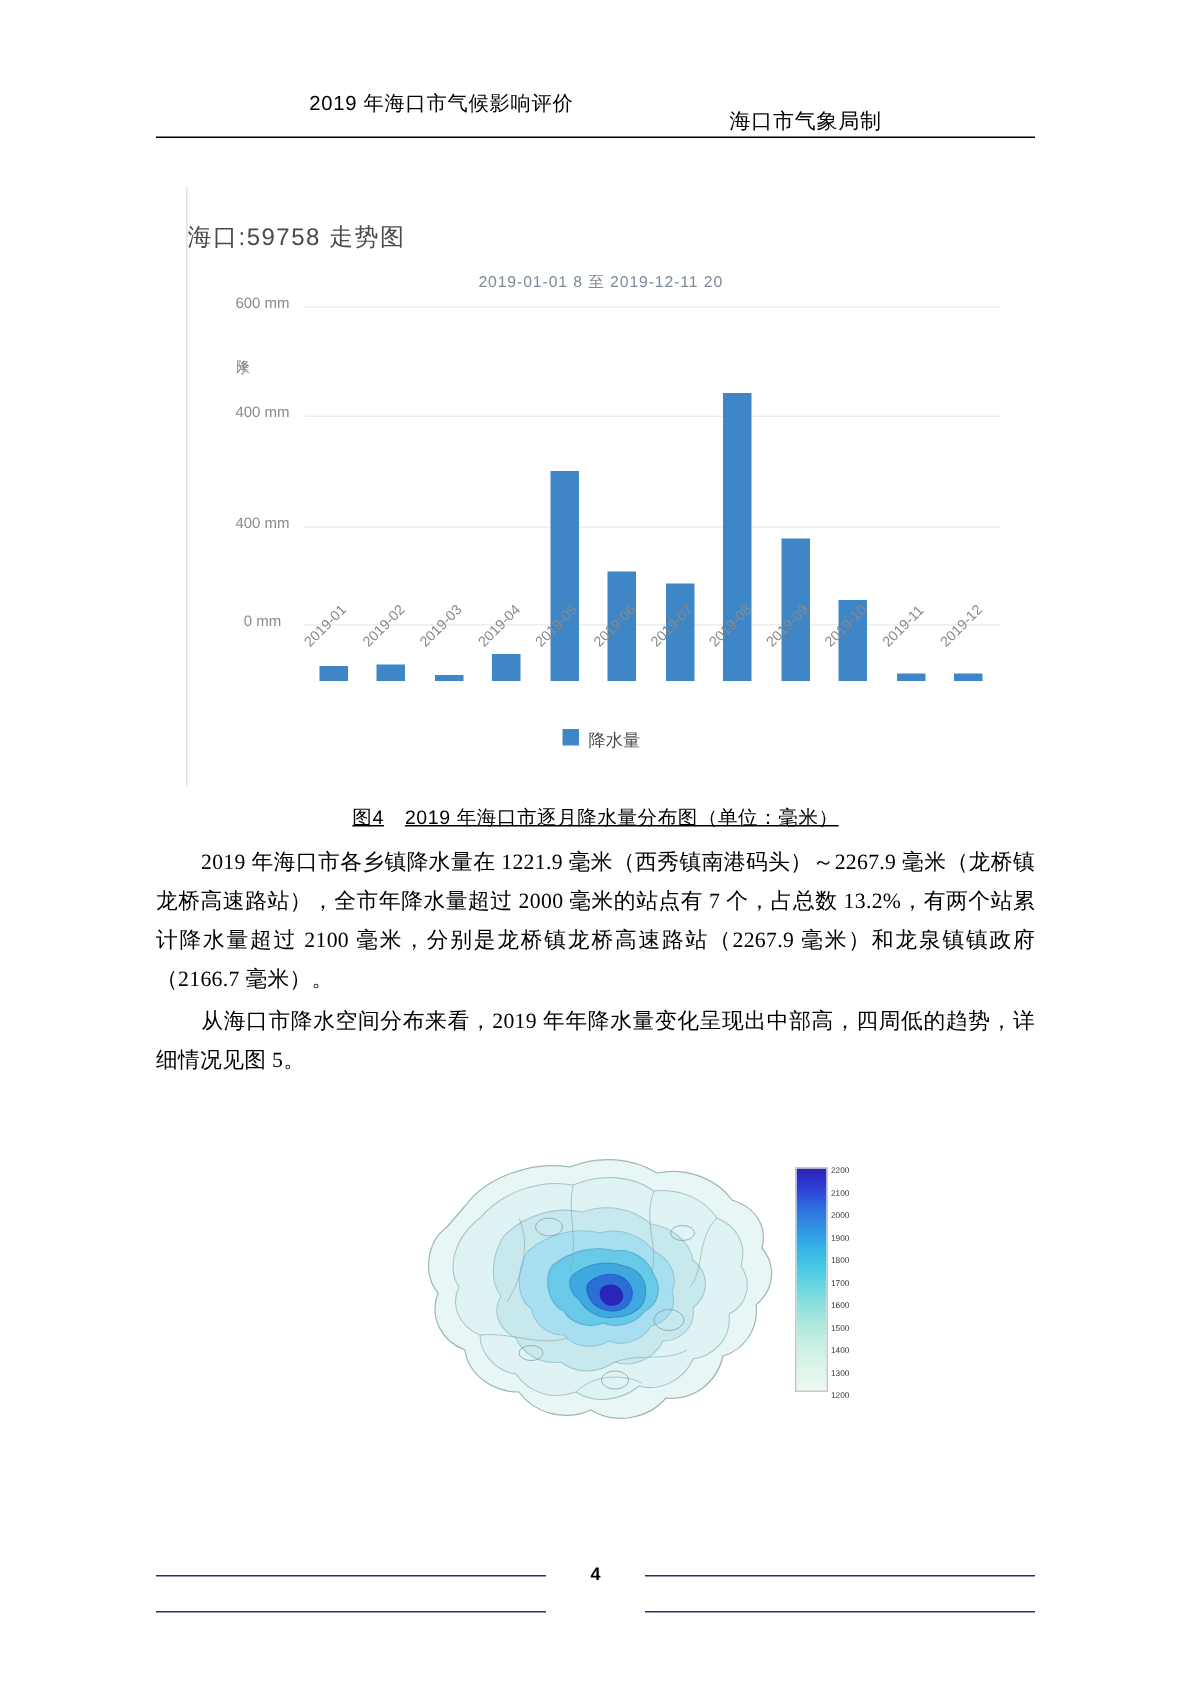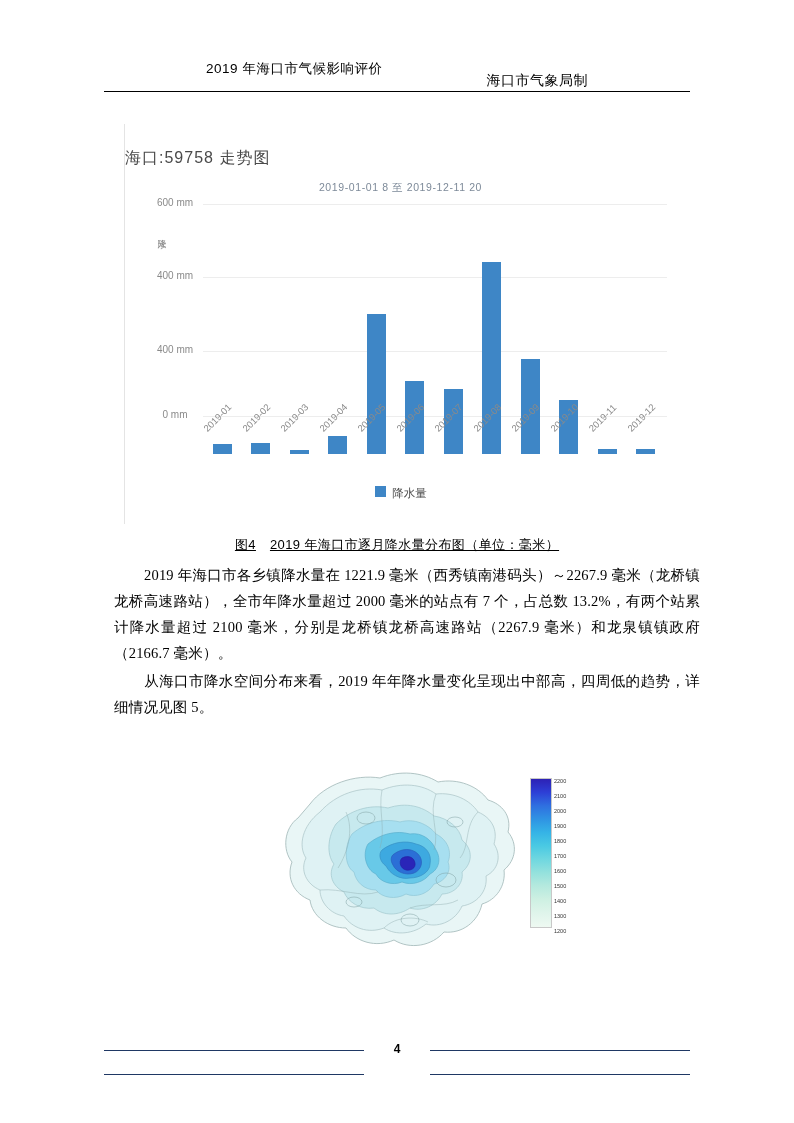--- a/index.html
+++ b/index.html
@@ -198,21 +198,20 @@
 
   .para {
     position: absolute;
     left: 104px;
     width: 586px;
     font-size: 14.5px;
     line-height: 26px;
     text-align: justify;
     text-justify: inter-ideograph;
     letter-spacing: 0.2px;
-    margin-left: 10px;
   }
   .p1 { top: 562px; }
   .p2 { top: 668px; }
   .indent { display: inline-block; width: 30px; }
 
   
   .map-wrap {
     position: absolute;
     left: 250px;
     top: 752px;

